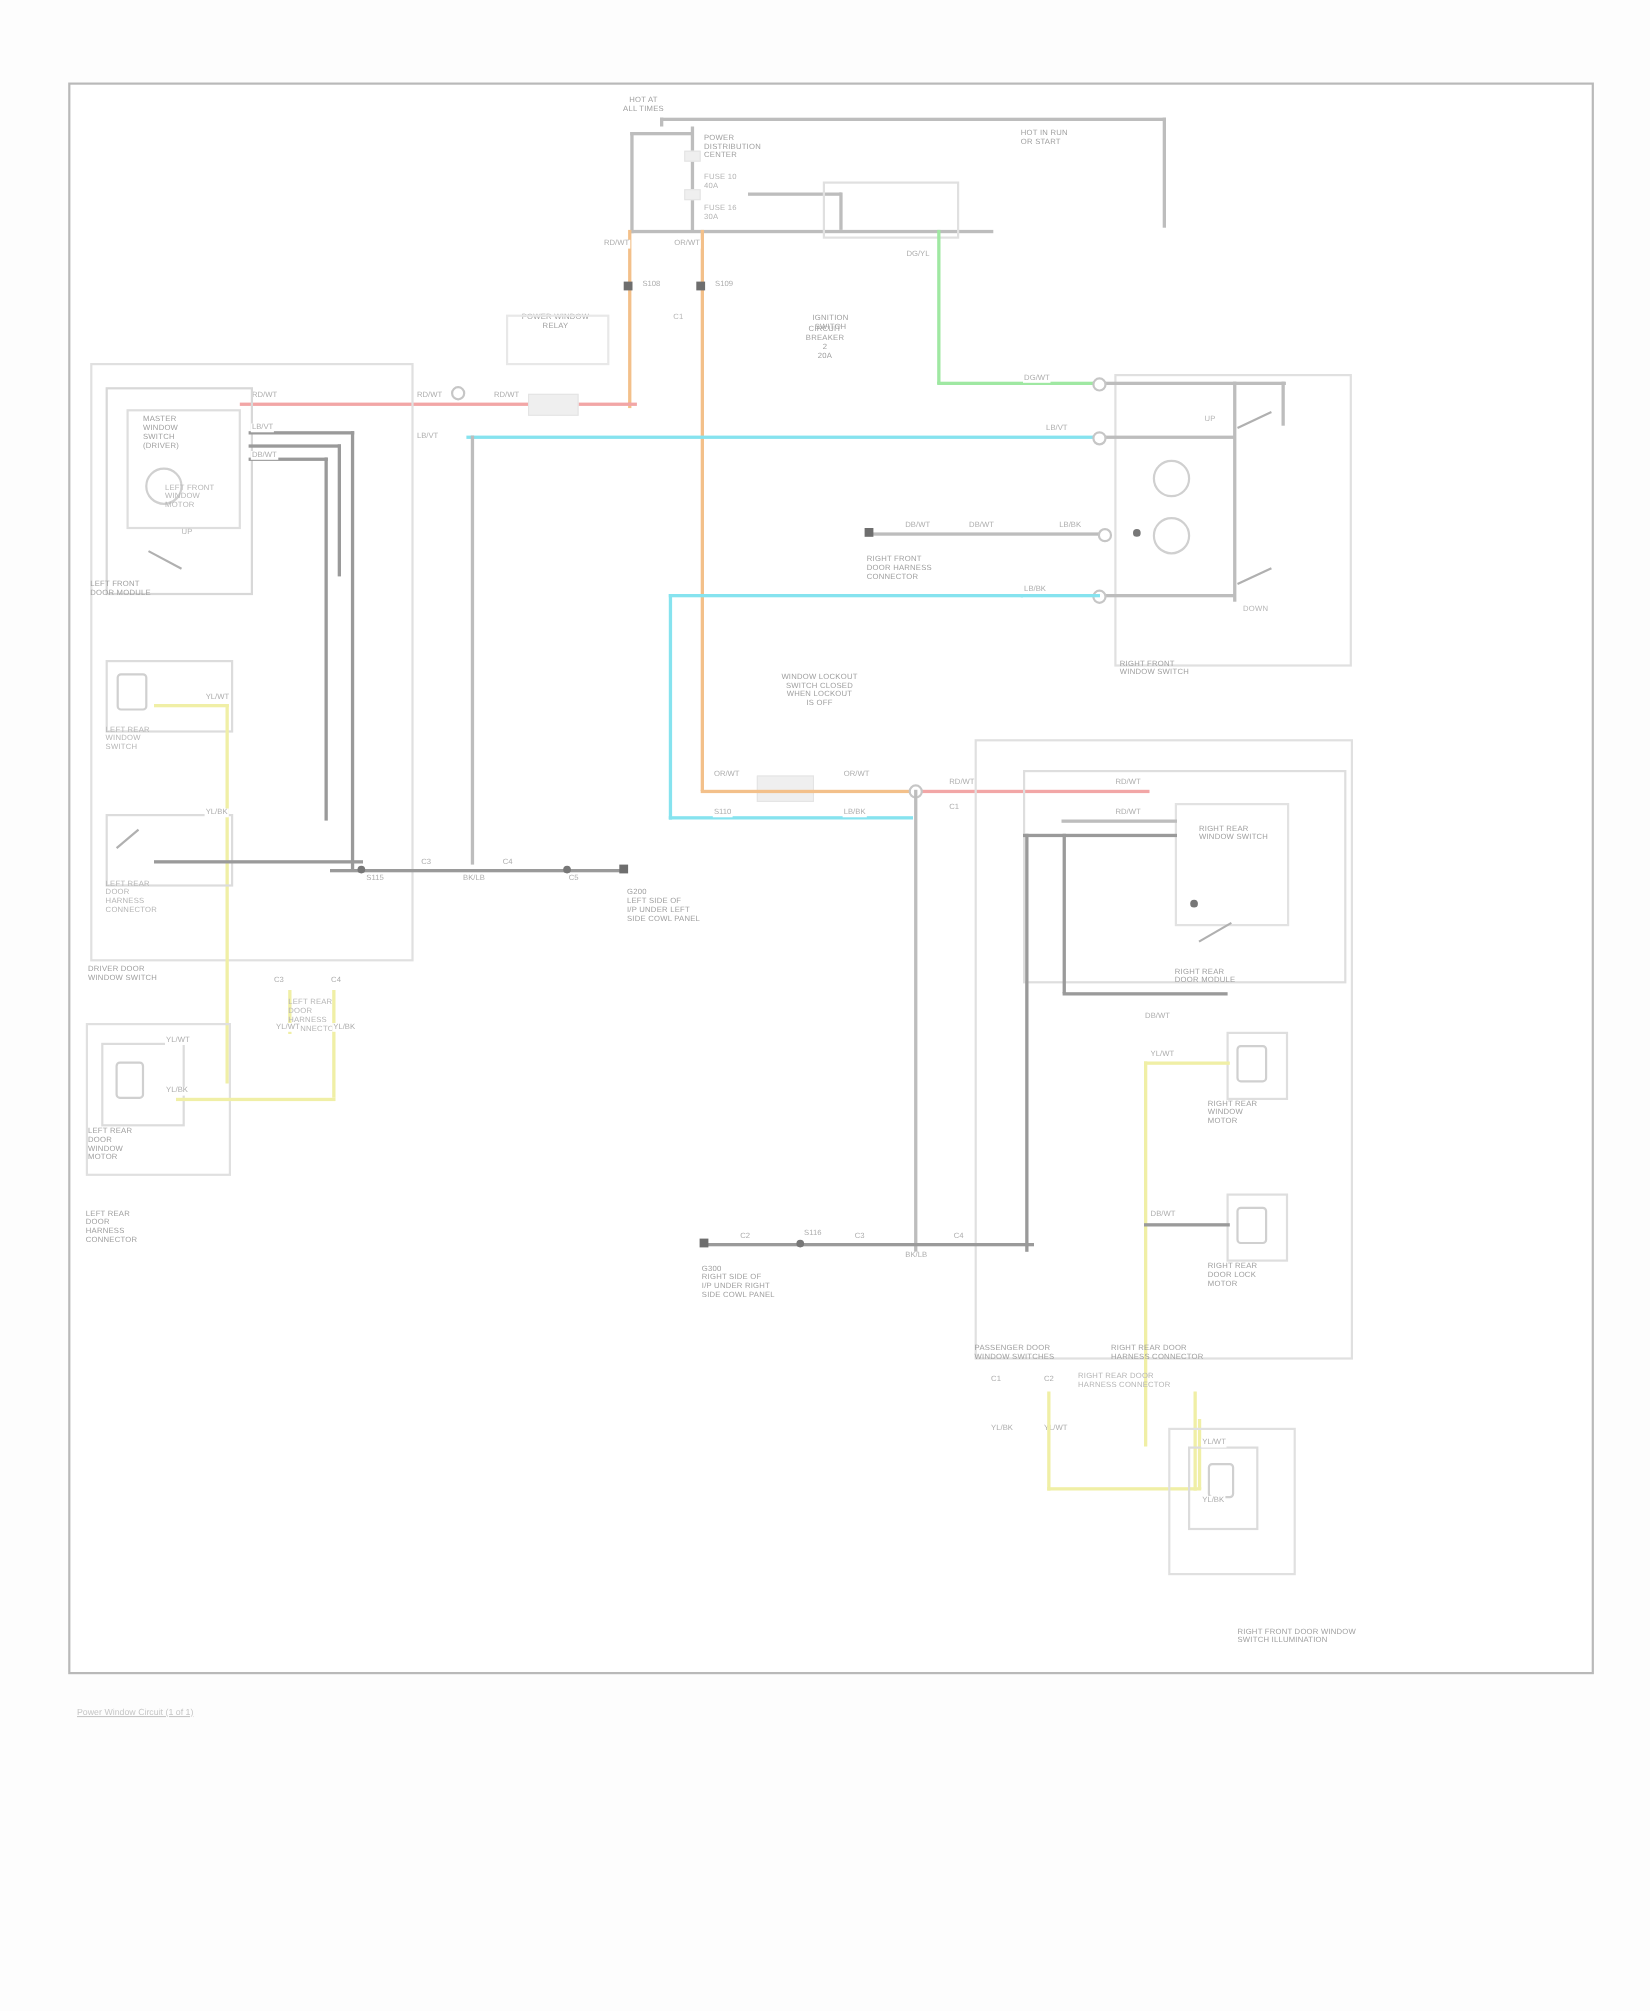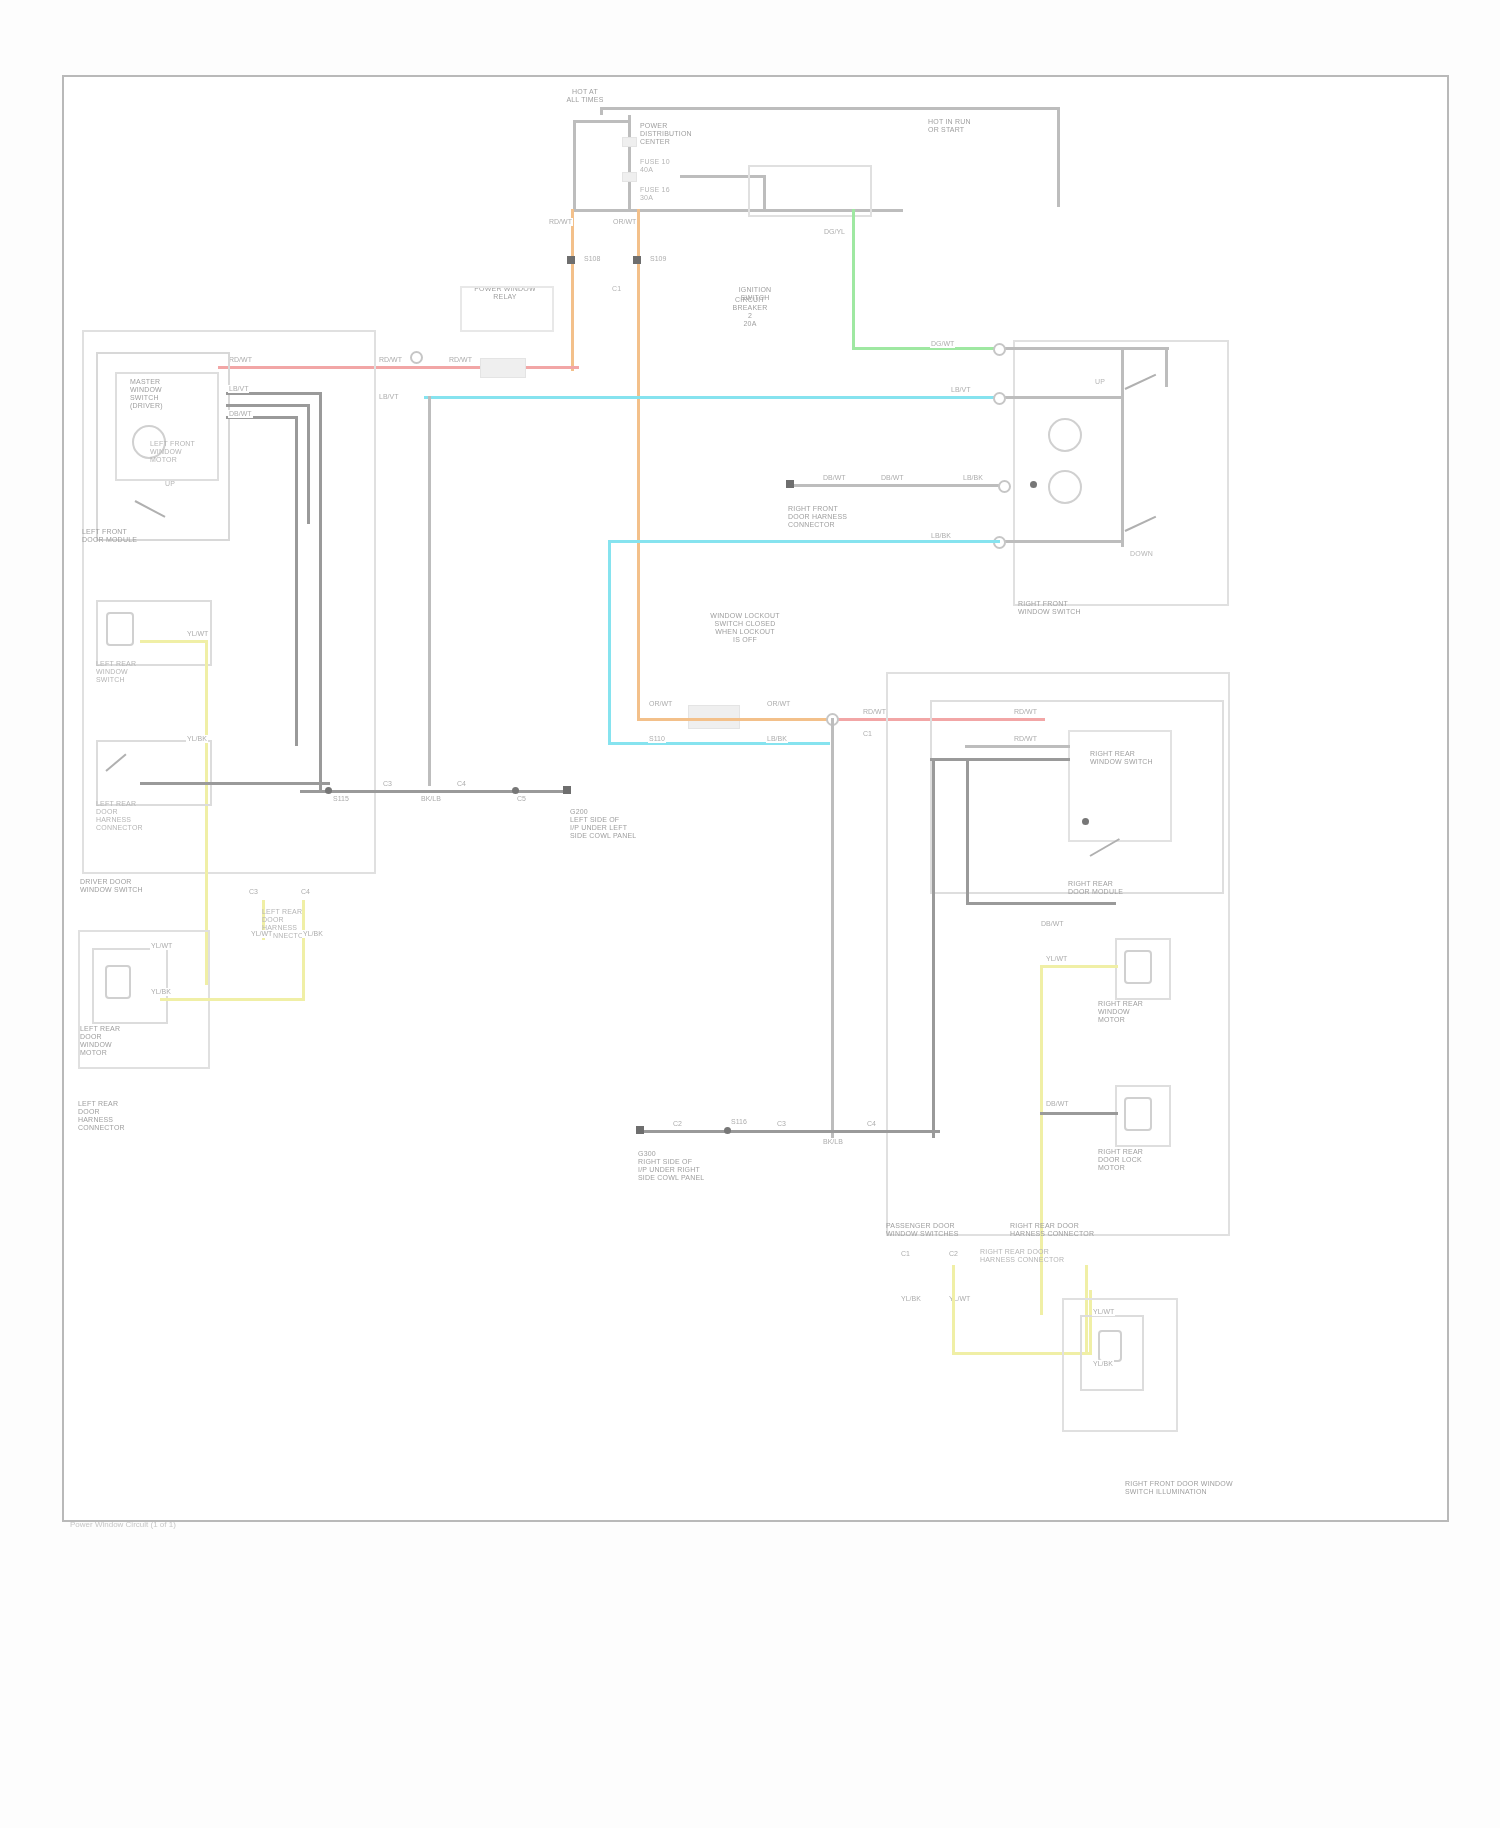--- a/index.html
+++ b/index.html
@@ -343,15 +343,15 @@
   <div class="wire v yel" style="left:1089px;top:1290px;height:64px;"></div>
 
   <div class="box light" style="left:1062px;top:1298px;width:112px;height:130px;"></div>
   <div class="box" style="left:1080px;top:1315px;width:60px;height:72px;border-color:#dcdcdc;"></div>
   <div class="circ" style="left:1098px;top:1330px;width:20px;height:28px;border-radius:4px;"></div>
   <div class="wirelbl" style="left:1092px;top:1308px;">YL/WT</div>
   <div class="wirelbl" style="left:1092px;top:1360px;">YL/BK</div>
   <div class="lbl d" style="left:1125px;top:1480px;">RIGHT FRONT DOOR WINDOW
 SWITCH ILLUMINATION</div>
 
-  <div class="titleline" style="left:70px;top:1520px;">Power Window Circuit (1 of 1)</div>
+  <div class="titleline" style="left:70px;top:1552px;text-decoration:underline;">Power Window Circuit (1 of 1)</div>
 
 </div>
 
 </body></html>

